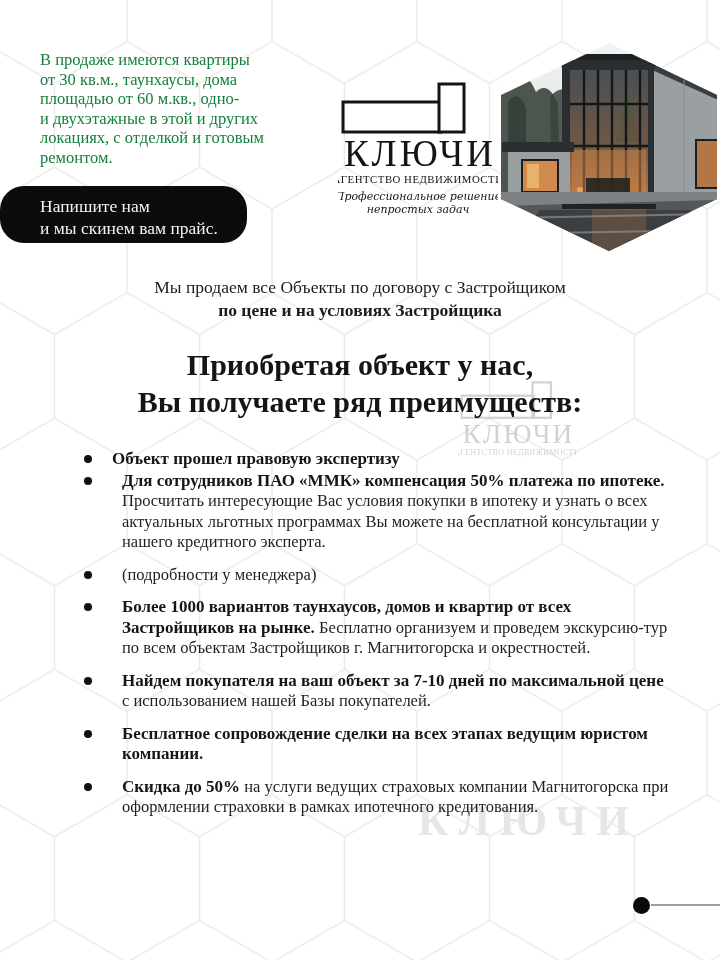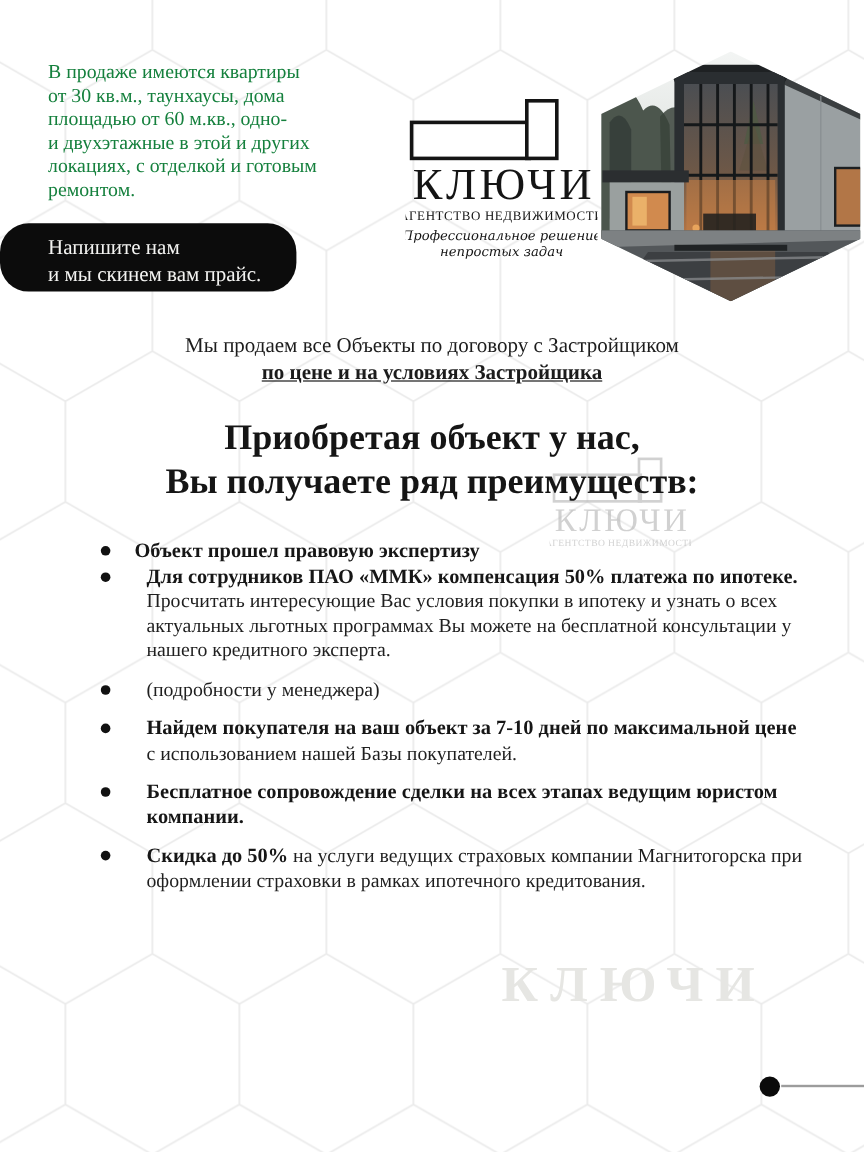--- a/index.html
+++ b/index.html
@@ -40,21 +40,21 @@
   .watermark-logo .logo-svg { width:118px; height:100px; }
 
   
   .photo { position:absolute; left:500px; top:42px; width:218px; height:210px; z-index:2; }
 
   
   .subheading {
     position:absolute; left:20px; top:276px; width:680px; z-index:2;
     text-align:center; font-size:17.5px; line-height:22.5px;
   }
-  .subheading .l2 { font-weight:bold;text-decoration:underline; }
+  .subheading .l2 { font-weight:bold; }
   .heading {
     position:absolute; left:20px; top:346px; width:680px; z-index:2;
     text-align:center; font-weight:bold; font-size:30px; line-height:37px; color:#151515;
   }
 
   
   .benefits { position:absolute; left:84px; top:449px; width:585px; z-index:2; }
   .benefit-item { display:flex; margin-bottom:1px; }
   .benefit-item + .benefit-item { margin-bottom:12px;gap:10px; }
   .dot {
@@ -215,20 +215,24 @@
       <div class="benefit-item">
     <span class="dot"></span>
     <div class="benefit-text"><span class="b">Для сотрудников ПАО «ММК» компенсация 50% платежа по ипотеке.</span><span class="r nl">Просчитать интересующие Вас условия покупки в ипотеку и узнать о всех актуальных льготных программах Вы можете на бесплатной консультации у нашего кредитного эксперта.</span></div>
   </div>
       <div class="benefit-item">
     <span class="dot"></span>
     <div class="benefit-text"><span class="r nl">(подробности у менеджера)</span></div>
   </div>
       <div class="benefit-item">
     <span class="dot"></span>
+    <div class="benefit-text"><span class="b">Более 1000  вариантов таунхаусов, домов и квартир от всех Застройщиков на рынке.</span><span class="r"> Бесплатно организуем и проведем экскурсию-тур по всем объектам Застройщиков г. Магнитогорска и окрестностей.</span></div>
+  </div>
+      <div class="benefit-item">
+    <span class="dot"></span>
     <div class="benefit-text"><span class="b">Найдем покупателя на ваш объект за 7-10 дней по максимальной цене</span><span class="r"> с использованием нашей Базы покупателей.</span></div>
   </div>
       <div class="benefit-item">
     <span class="dot"></span>
     <div class="benefit-text"><span class="b">Бесплатное сопровождение сделки на всех этапах ведущим юристом компании.</span></div>
   </div>
       <div class="benefit-item">
     <span class="dot"></span>
     <div class="benefit-text"><span class="b">Скидка до 50%</span><span class="r"> на услуги ведущих страховых компании Магнитогорска при оформлении страховки в рамках ипотечного кредитования.</span></div>
   </div>

